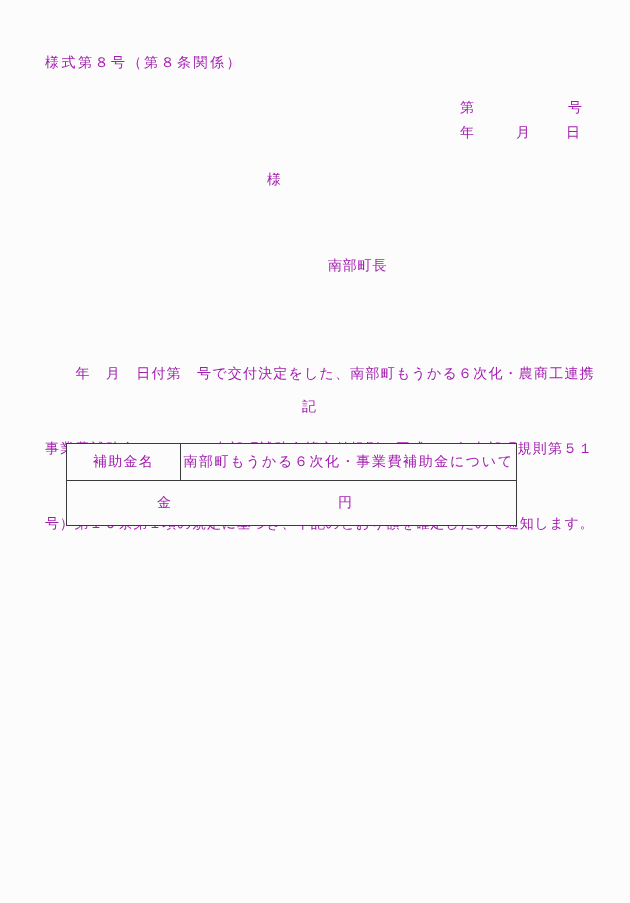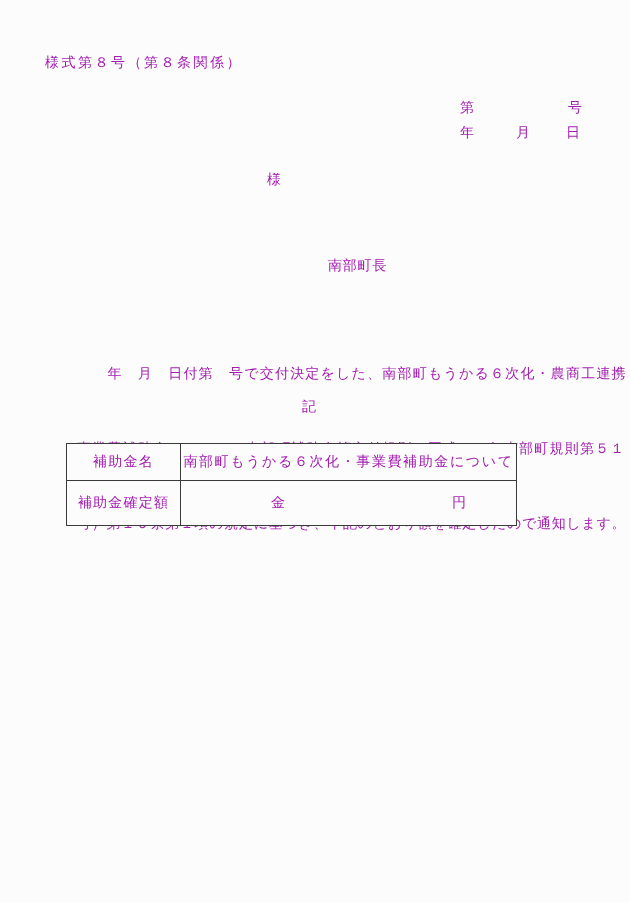--- a/index.html
+++ b/index.html
@@ -34,21 +34,21 @@
   .sender      { left: 328px; top: 229px; letter-spacing: 0.8px; margin-top: 28px; }
 
   .subject     { left: 85px; top: 261px; letter-spacing: 0.5px; }
 
   .body-text {
     left: 45px; top: 311px;
     width: 560px;
     line-height: 25px;
     letter-spacing: 1.2px;
   }
-  .body-line { white-space: pre; margin-left: 32px; }
+  .body-line { white-space: pre; }
   .body-line:last-child { letter-spacing: 0.7px; }
 
   .record-marker { left: 302px; top: 398px; }
 
   .doc-table {
     position: absolute;
     left: 66px; top: 443px;
     width: 451px;
     border: 1px solid #3a3a3a;
     display: grid;
@@ -102,20 +102,19 @@
     <div class="body-line">　　年　月　日付第　号で交付決定をした、南部町もうかる６次化・農商工連携</div>
     <div class="body-line">事業費補助金について、南部町補助金等交付規則（平成１６年南部町規則第５１</div>
     <div class="body-line">号）第１９条第１項の規定に基づき、下記のとおり額を確定したので通知します。</div>
   </div>
 
   <div class="abs record-marker">記</div>
 
   <div class="doc-table">
     <div class="cell cell-label row1">補助金名</div>
     <div class="cell cell-value-name row1">南部町もうかる６次化・事業費補助金について</div>
-    <div class="cell cell-label row2">補助金確定額</div>
     <div class="cell cell-amount row2">
       <span class="kin">金</span>
       <span class="yen">円</span>
     </div>
   </div>
 
 </div>
 
 </body></html>

